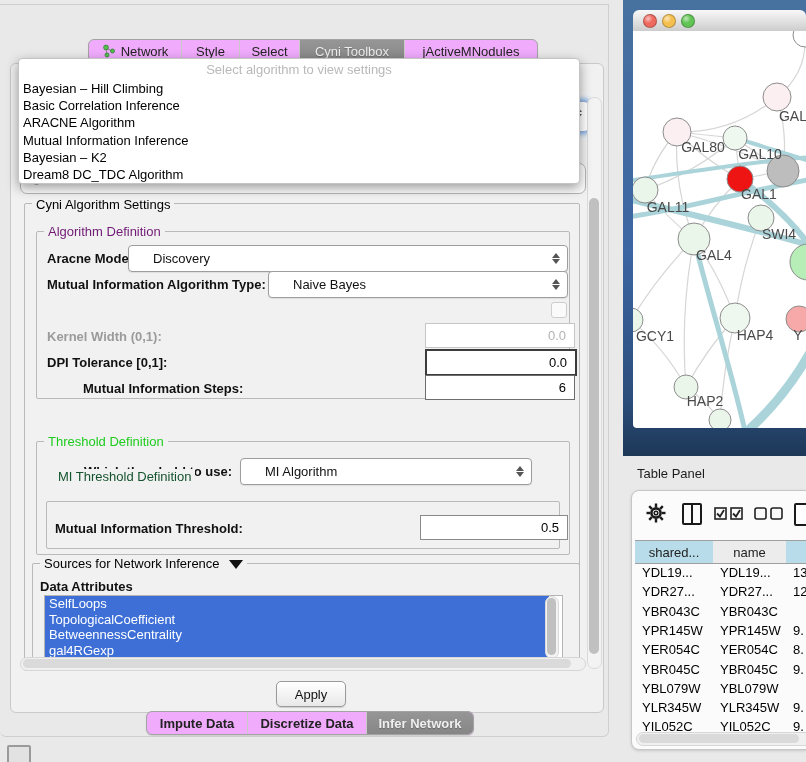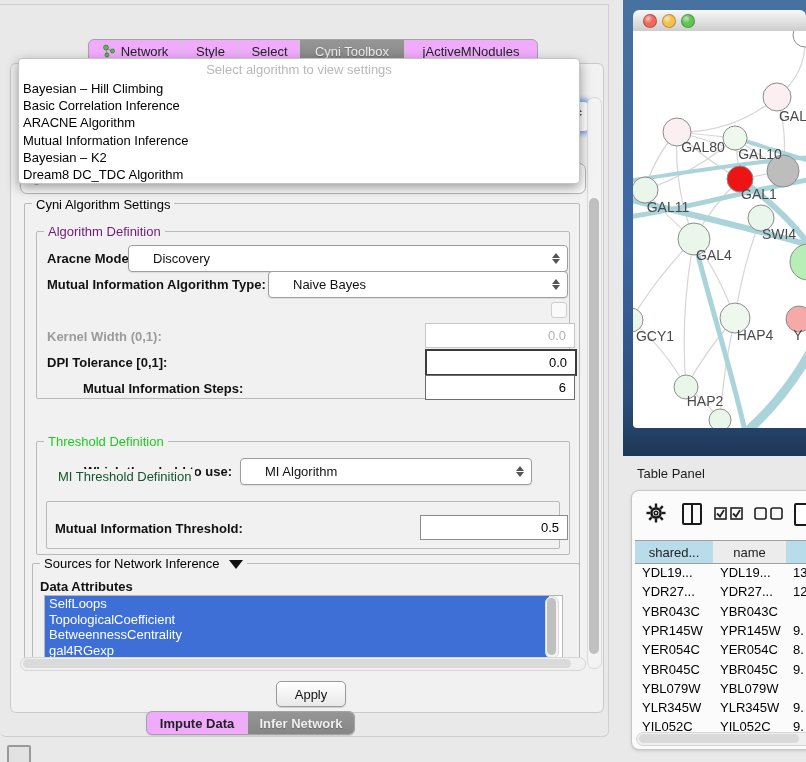--- a/index.html
+++ b/index.html
@@ -195,20 +195,23 @@
           <div class="abs popup-item" style="top: 55.4px; font-weight: normal;">ARACNE Algorithm</div>
           <div class="abs popup-item" style="top: 72.6px;">Mutual Information Inference</div>
           <div class="abs popup-item" style="top: 89.8px;">Bayesian – K2</div>
           <div class="abs popup-item" style="top: 107px;">Dream8 DC_TDC Algorithm</div>
         </div>
     </div>
 
     <div class="abs seg-bar" id="bottom-tabs" style="left:146px;top:706px;height:22px;z-index:30;">
         <div class="seg" style="width: 100px; font-weight: 600;">
           <span>Impute Data</span>
+        </div>
+        <div class="seg" style="width: 118px; font-weight: 600;">
+          <span>Discretize Data</span>
         </div>
         <div class="seg sel" style="width: 106px; font-weight: 600;">
           <span>Infer Network</span>
         </div>
       </div>
   </div>
 
   <div class="abs desktop">
     <div class="abs net-window">
       <div class="abs net-titlebar">

